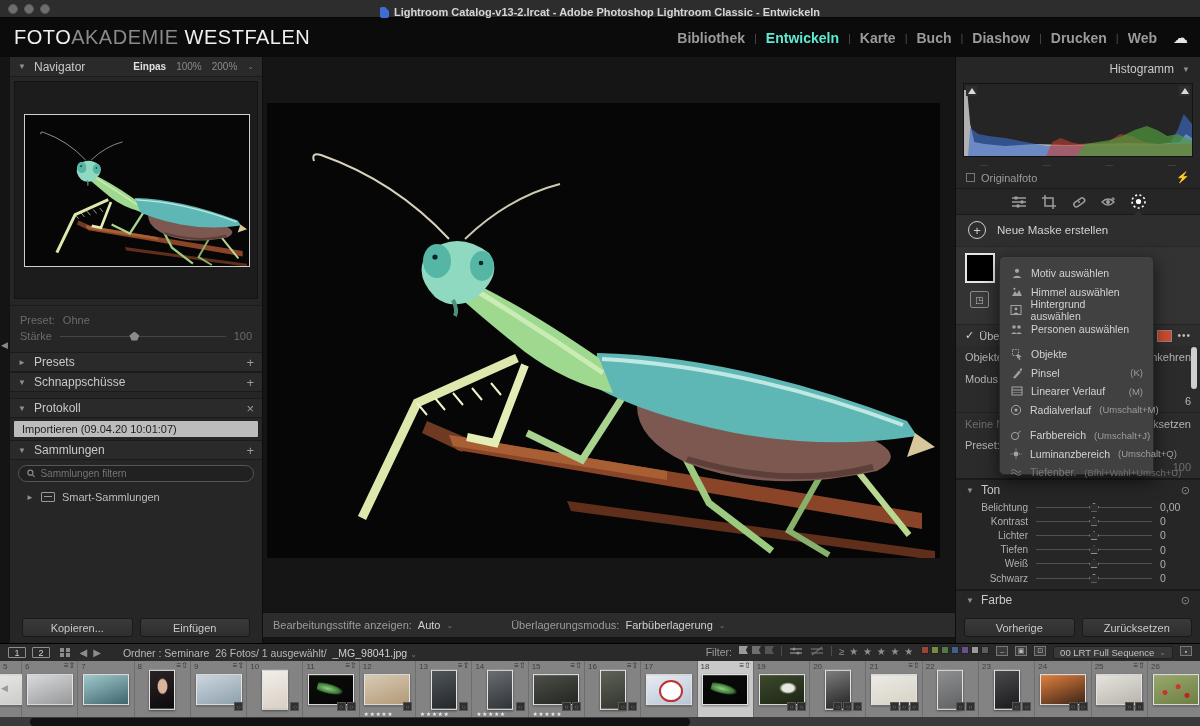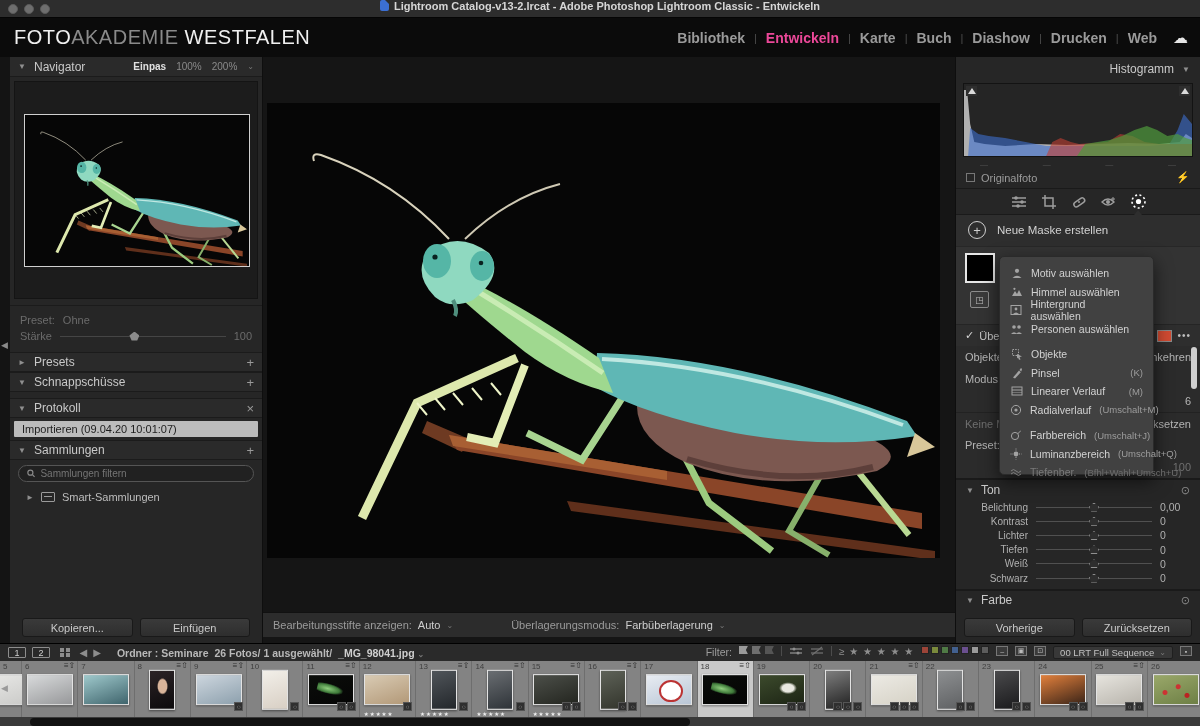--- a/index.html
+++ b/index.html
@@ -6,37 +6,37 @@
   html,body { width:1200px; height:726px; overflow:hidden; background:#1d1d1d;
     font-family:"Liberation Sans", sans-serif; }
   #app { position:relative; width:1200px; height:726px; background:#1d1d1d; }
 
   
   .titlebar { position:absolute; left:0; top:0; width:1200px; height:18px;
     background:#2d2d2d; border-bottom:1px solid #050505; }
   .tl { position:absolute; top:4px; width:10px; height:10px; border-radius:50%;
     background:#6e6e6e; border:1px solid #5a5a5a; }
   .title-center { position:absolute; left:0; right:0; top:0; height:18px;
-    display:flex; align-items:flex-start; justify-content:center; gap:5px;
+    display:flex; align-items:flex-end; justify-content:center; gap:5px;
     color:#d6d6d6; font-size:11px; font-weight:bold; }
   .doc-ico { width:9px; height:11px; background:#3b6fd4; border-radius:2px;
     display:inline-block; position:relative; }
   .doc-ico:after{content:""; position:absolute; right:0; top:0; border-style:solid;
     border-width:0 4px 4px 0; border-color:transparent #2d2d2d transparent transparent;}
 
   
   .modulebar { position:absolute; left:0; top:18px; width:1200px; height:39px;
     background:#0b0b0b; display:flex; align-items:center; }
   .identity { margin-left:14px; font-size:20px; letter-spacing:.5px; color:#f0f0f0; }
   .identity .dim { color:#8a8a8a; }
   .modules { margin-left:auto; margin-right:12px; display:flex; align-items:center; gap:9px;
     font-size:14px; color:#9a9a9a; font-weight:bold; }
   .modules .msep { color:#4d4d4d; font-weight:normal; font-size:11px; }
   .modules .module { cursor:default; }
-  .modules .module.active { color:#ec4899; }
+  .modules .module.active { color:#5eead4; }
   .cloud { color:#e6e6e6; font-size:15px; margin-left:4px; }
 
   
   .edge-left { position:absolute; left:0; top:57px; width:10px; height:586px; background:#141414; }
   .edge-left .arr { position:absolute; left:1px; top:283px; color:#8a8a8a; font-size:9px; }
 
   .left-panel { position:absolute; left:10px; top:57px; width:253px; height:586px;
     background:#262626; border-right:1px solid #0e0e0e; color:#b4b4b4; font-size:11px; }
   .center-col { position:absolute; left:263px; top:57px; width:692px; height:586px; background:#151515; }
   .right-panel { position:absolute; left:955px; top:57px; width:245px; height:586px;
@@ -160,21 +160,21 @@
   .rp-scroll { position:absolute; right:3px; top:290px; width:6px; height:42px; background:#cfcfcf; border-radius:3px; }
 
   
   .filmstrip { position:absolute; left:0; top:643px; width:1200px; height:83px; background:#2a2a2a; border-top:1px solid #000;}
   .fs-head { height:17px; display:flex; align-items:center; gap:6px; padding:0 8px; font-size:10.5px; color:#9d9d9d;}
   .pg-btn { width:18px; height:11px; border:1px solid #8d8d8d; color:#d0d0d0; font-size:9px;
     display:flex; align-items:center; justify-content:center; border-radius:1px; }
   .grid-ico { display:inline-grid; grid-template-columns:4px 4px; gap:1.5px; margin:0 4px;}
   .grid-ico i { width:4px; height:4px; background:#8d8d8d; }
   .fs-arr { color:#8d8d8d; font-size:10px; }
-  .fs-src { color:#b9b9b9; margin-left:10px;font-weight:bold; }
+  .fs-src { color:#b9b9b9; margin-left:16px; }
   .fs-file { color:#cfcfcf; }
   .fs-right { margin-left:auto; display:flex; align-items:flex-start; gap:7px; }
   .flagset { display:flex; gap:4px; align-items:center;}
   .flag { width:9px; height:8px; background:#9a9a9a; clip-path:polygon(0 0,100% 0,78% 50%,100% 100%,0 100%); }
   .flag.o { background:#6f6f6f; } .flag.d { background:#555; }
   .vbar { width:1px; height:10px; background:#4c4c4c; }
   .sw-ico svg { display:block; }
   .stars { color:#8f8f8f; font-size:10px; letter-spacing:1px; }
   .chipset { display:flex; gap:2px; }
   .chip { width:8px; height:8px; border:1px solid #222; }

